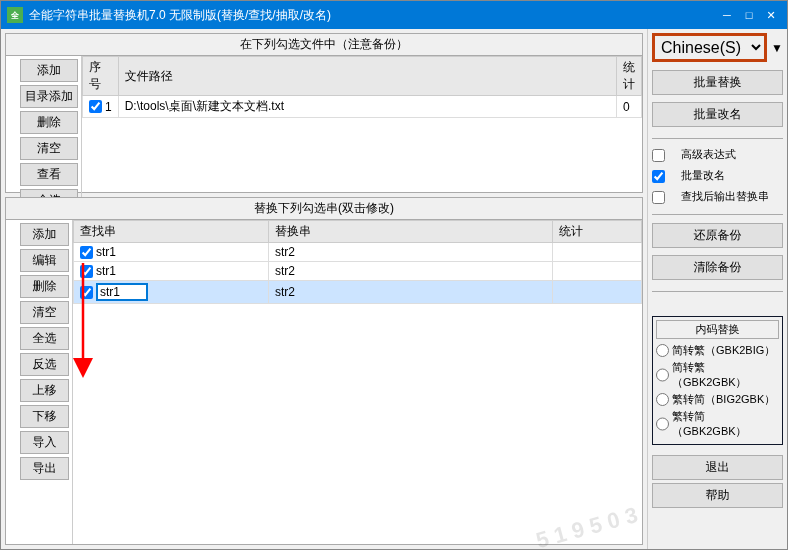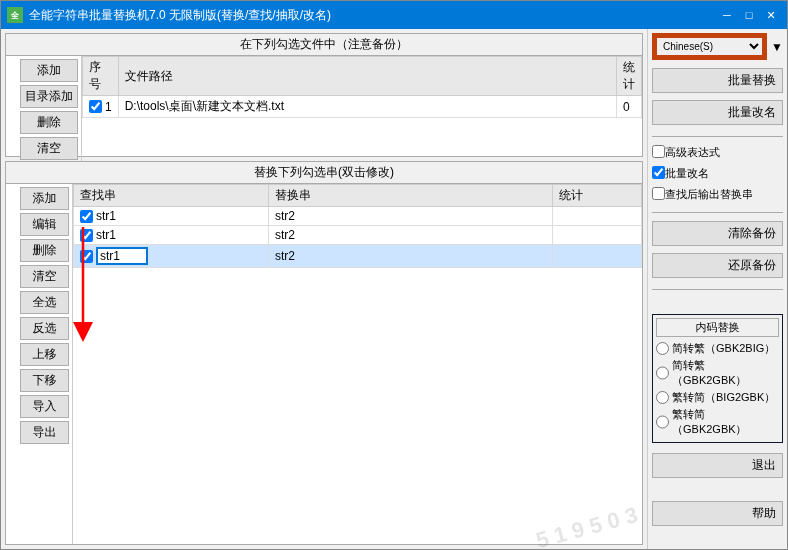--- a/index.html
+++ b/index.html
@@ -152,46 +152,46 @@
 
     
     .lang-select-row {
       display: flex;
       align-items: center;
       gap: 4px;
       margin-bottom: 4px;
     }
     .lang-select {
       flex: 1;
-      font-size: 10px;
+      font-size: 16px;
       padding: 2px;
-      border: 5px solid #c2410c;
+      border: 3px solid #c2410c;
     }
     .right-btn {
       background: #e1e1e1;
       border: 1px solid #adadad;
       padding: 3px 6px;
       font-size: 12px;
       cursor: pointer;
       width: 100%;
-      text-align: right;
+      text-align: center;
       font-family: "SimSun", sans-serif;
       margin-bottom: 3px;
     }
 
     .separator {
       border: none;
       border-top: 1px solid #aaa;
       margin: 4px 0;
     }
 
     .checkbox-row {
       display: flex;
-      align-items: flex-start;
-      gap: 0;
+      align-items: flex-end;
+      gap: 16px;
       font-size: 11px;
       margin-bottom: 2px;
     }
     .checkbox-row input { margin: 0; }
 
     .radio-row {
       display: flex;
       gap: 3px;
       font-size: 11px;
       margin-bottom: 2px;
@@ -206,39 +206,39 @@
     .inner-codec-title {
       text-align: center;
       font-size: 11px;
       margin-bottom: 4px;
       background: #f0f0f0;
       border: 1px solid #aaa;
       padding: 1px;
     }
 
     .file-section {
-      height: 124px;
+      height: 160px;
     }
     .replace-section {
       flex: 1;
     }
 
     .input-edit {
       background: white;
       border: 2px solid #0078d7;
       font-size: 12px;
       padding: 0 2px;
       width: 52px;
       font-family: "SimSun", sans-serif;
     }
 
     .bottom-right-group {
       display: flex;
       flex-direction: column;
-      gap: 20px;
+      gap: 0;
       margin-top: auto;
     }
 
     .watermark {
       position: absolute;
       bottom: 8px;
       right: 148px;
       opacity: 0.15;
       font-size: 22px;
       font-weight: bold;
@@ -409,22 +409,22 @@
         <input type="checkbox" checked="" style="">
         <span>批量改名</span>
       </div>
       <div class="checkbox-row">
         <input type="checkbox" style="">
         <span>查找后输出替换串</span>
       </div>
 
       <hr class="separator">
 
+      <button class="right-btn">还原备份</button>
       <button class="right-btn">清除备份</button>
-      <button class="right-btn">还原备份</button>
 
       <hr class="separator">
 
       <div class="inner-codec-box">
         <div class="inner-codec-title">内码替换</div>
         <div class="radio-row">
           <input type="radio" name="codec" style="">
           <span>简转繁（GBK2BIG）</span>
         </div>
         <div class="radio-row">

